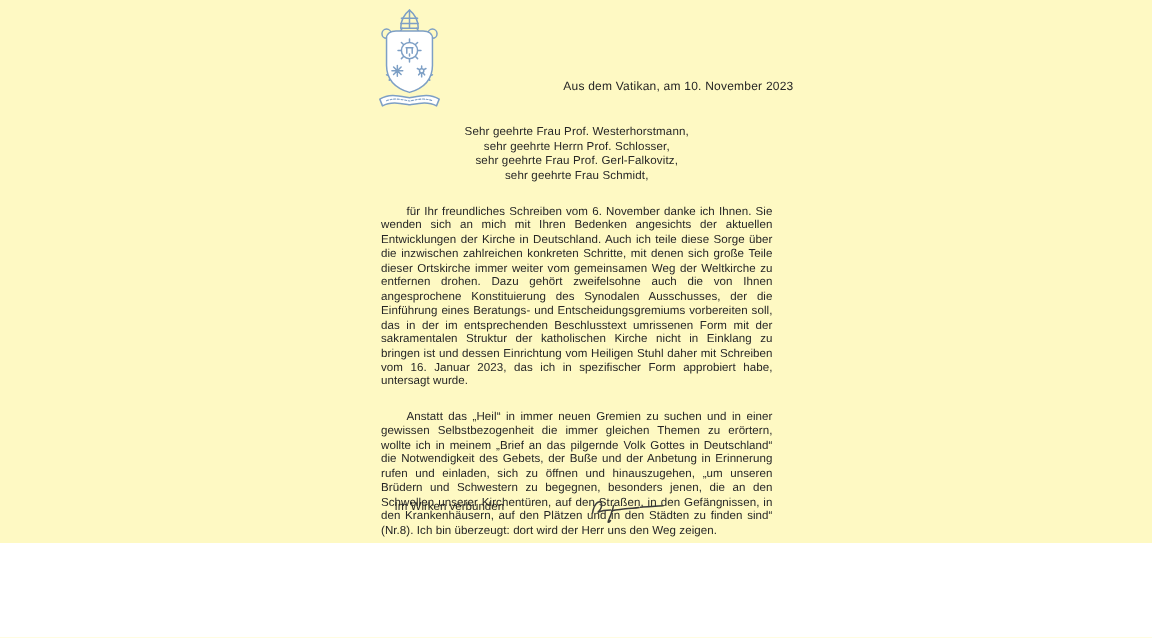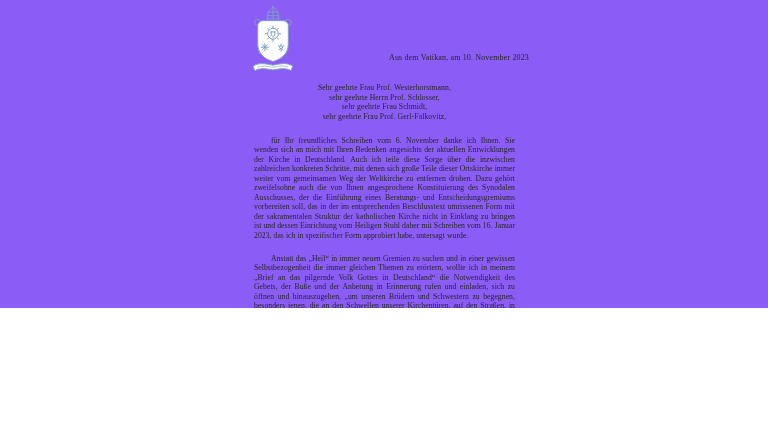--- a/index.html
+++ b/index.html
@@ -3,24 +3,24 @@
 <meta charset="utf-8">
 <style>
   html, body {
     margin: 0;
     padding: 0;
     background: #ffffff;
   }
   .page {
     position: relative;
     width: 768px;
-    height: 308px;
-    background: #8b5cf6;
+    height: 362px;
+    background: #fef9c3;
     overflow: hidden;
-    font-family: Liberation Serif, serif;
+    font-family: Liberation Sans, sans-serif;
     color: #1f1f1f;
   }
   .crest {
     position: absolute;
     left: 246px;
     top: 4px;
     width: 54px;
     height: 72px;
   }
   .dateline {
@@ -132,22 +132,22 @@
 
     <path d="M8 69 C15 64.5 22 66.5 30 68 C38 66.5 45 64.5 52 69 L50 74 C44 70.5 37 72 30 73.2 C23 72 16 70.5 10 74 Z" fill="#ffffff"></path>
     <path d="M13 70.2 C19 67.8 25 69.4 30 70.4 C35 69.4 41 67.8 47 70.2" stroke-width="0.8" stroke-dasharray="1.5 1.2"></path>
   </svg>
 
   <div class="dateline">Aus dem Vatikan, am 10. November 2023</div>
 
   <div class="salutation">
     <div>Sehr geehrte Frau Prof. Westerhorstmann,</div>
     <div>sehr geehrte Herrn Prof. Schlosser,</div>
+    <div>sehr geehrte Frau Prof. Gerl-Falkovitz,</div>
     <div>sehr geehrte Frau Schmidt,</div>
-    <div>sehr geehrte Frau Prof. Gerl-Falkovitz,</div>
   </div>
 
   <div class="bodytext">
     <p>für Ihr freundliches Schreiben vom 6. November danke ich Ihnen. Sie wenden sich an mich mit Ihren Bedenken angesichts der aktuellen Entwicklungen der Kirche in Deutschland. Auch ich teile diese Sorge über die inzwischen zahlreichen konkreten Schritte, mit denen sich große Teile dieser Ortskirche immer weiter vom gemeinsamen Weg der Weltkirche zu entfernen drohen. Dazu gehört zweifelsohne auch die von Ihnen angesprochene Konstituierung des Synodalen Ausschusses, der die Einführung eines Beratungs- und Entscheidungsgremiums vorbereiten soll, das in der im entsprechenden Beschlusstext umrissenen Form mit der sakramentalen Struktur der katholischen Kirche nicht in Einklang zu bringen ist und dessen Einrichtung vom Heiligen Stuhl daher mit Schreiben vom 16. Januar 2023, das ich in spezifischer Form approbiert habe, untersagt wurde.</p>
     <p>Anstatt das „Heil“ in immer neuen Gremien zu suchen und in einer gewissen Selbstbezogenheit die immer gleichen Themen zu erörtern, wollte ich in meinem „Brief an das pilgernde Volk Gottes in Deutschland“ die Notwendigkeit des Gebets, der Buße und der Anbetung in Erinnerung rufen und einladen, sich zu öffnen und hinauszugehen, „um unseren Brüdern und Schwestern zu begegnen, besonders jenen, die an den Schwellen unserer Kirchentüren, auf den Straßen, in den Gefängnissen, in den Krankenhäusern, auf den Plätzen und in den Städten zu finden sind“ (Nr.8). Ich bin überzeugt: dort wird der Herr uns den Weg zeigen.</p>
   </div>
 
   <div class="closing">Im Wirken verbunden</div>
 
   <svg class="signature" viewBox="0 0 56 24" fill="none" stroke="#3c3c3c" stroke-width="1" stroke-linecap="round">

